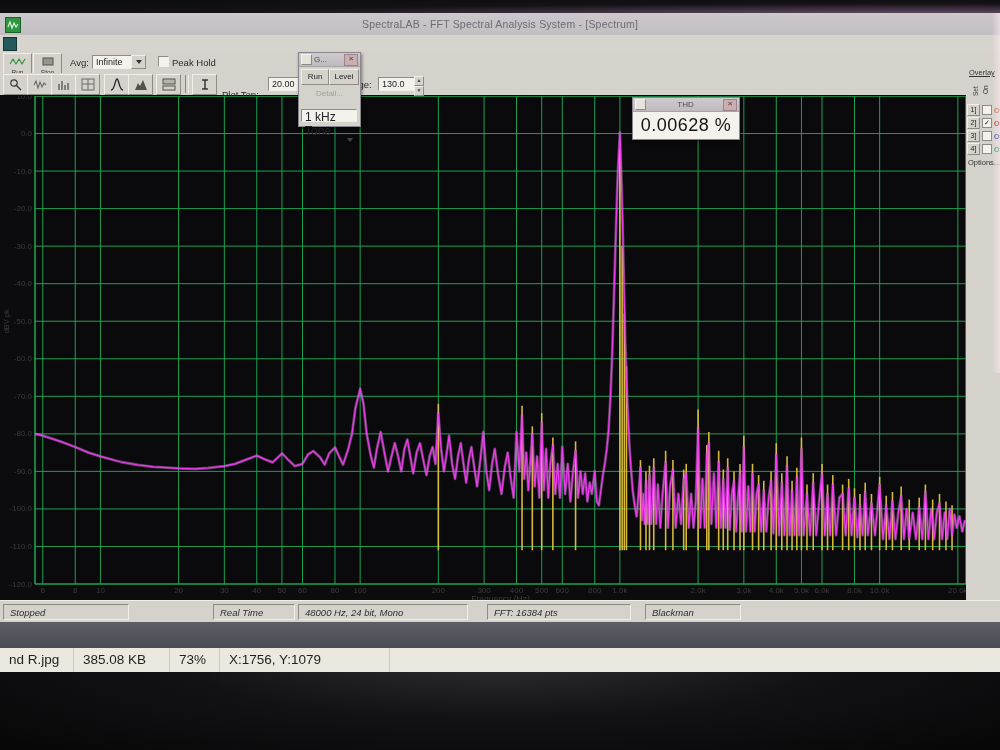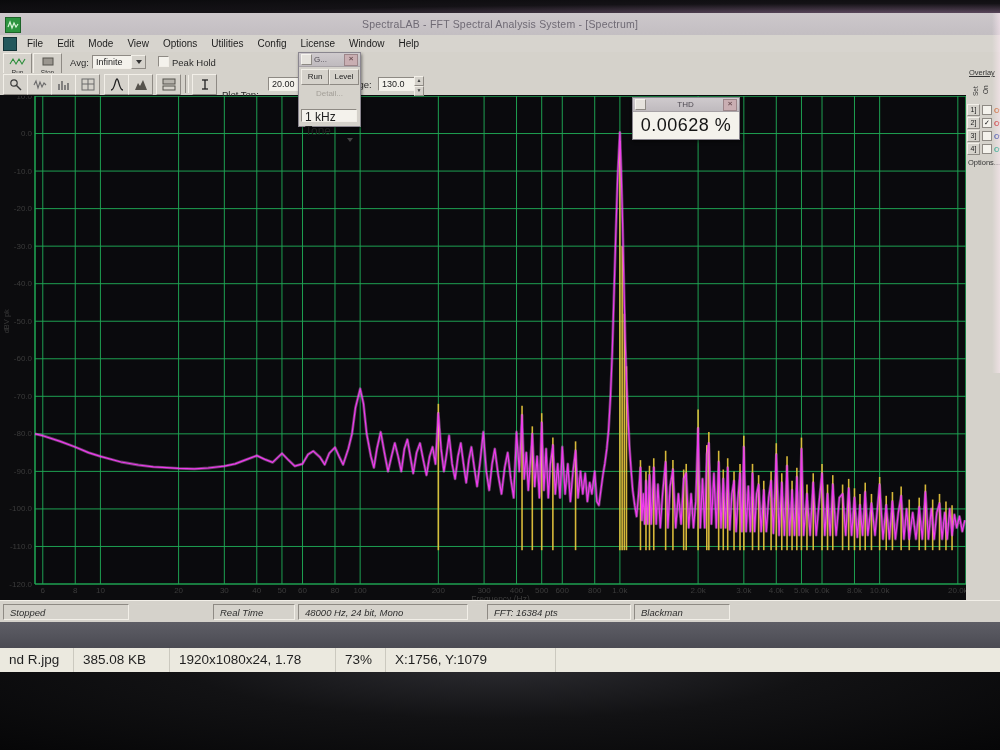--- a/index.html
+++ b/index.html
@@ -82,32 +82,20 @@
     <div class="abs app-icon">
       <svg width="14" height="14">
           <polyline points="2,9 4,4 6,10 8,5 10,9 12,6" fill="none" stroke="#d8f5d8" stroke-width="1.2"></polyline>
         </svg>
     </div>
     <div class="title-text">SpectraLAB - FFT Spectral Analysis System - [Spectrum]</div>
   </div>
 
   <div class="abs menubar">
     <div class="abs mdi-icon"></div>
-    <div class="abs menu-items">
-        <span class="menu-item">File</span>
-        <span class="menu-item">Edit</span>
-        <span class="menu-item">Mode</span>
-        <span class="menu-item">View</span>
-        <span class="menu-item">Options</span>
-        <span class="menu-item">Utilities</span>
-        <span class="menu-item">Config</span>
-        <span class="menu-item">License</span>
-        <span class="menu-item">Window</span>
-        <span class="menu-item">Help</span>
-      </div>
   </div>
 
   <div class="abs toolbar1">
     <div class="tbtn run-stop" style="left:3px;">
       <span>
         <svg width="18" height="9">
             <polyline points="1,7 4,2 7,7 10,2 13,7 16,2" fill="none" stroke="#2d8f3c" stroke-width="1.1"></polyline>
           </svg>
       </span>
       <span class="tbtn-label">Run</span>
@@ -401,28 +389,27 @@
         </div>
       </div>
     <div class="ovl" style="position:absolute;left:2px;top:106px;">Options...</div>
   </div>
 
   <div class="abs statusbar">
       <div class="scell" style="width: 126px; margin-left: 3px;">Stopped</div>
       <div class="scell" style="width: 82px; margin-left: 84px;">Real Time</div>
       <div class="scell" style="width: 170px; margin-left: 3px;">48000 Hz, 24 bit, Mono</div>
       <div class="scell" style="width: 144px; margin-left: 19px;">FFT: 16384 pts</div>
-      <div class="scell" style="width: 96px; margin-left: 3px;">Blackman</div>
+      <div class="scell" style="width: 96px; margin-left: 14px;">Blackman</div>
     </div>
 
   <div class="abs band-gray"></div>
 
   <div class="abs viewerbar">
       <div class="vcell" style="width: 74px;">nd R.jpg</div>
       <div class="vcell" style="width: 96px;">385.08 KB</div>
-      <div class="vcell" style="width: 166px;">1920x1080x24, 1.78</div>
       <div class="vcell" style="width: 50px;">73%</div>
       <div class="vcell" style="width: 170px;">X:1756, Y:1079</div>
     </div>
 
   <div class="abs bezel-bottom"></div>
   <div class="abs right-glow"></div>
 </div>
 
 </body></html>

